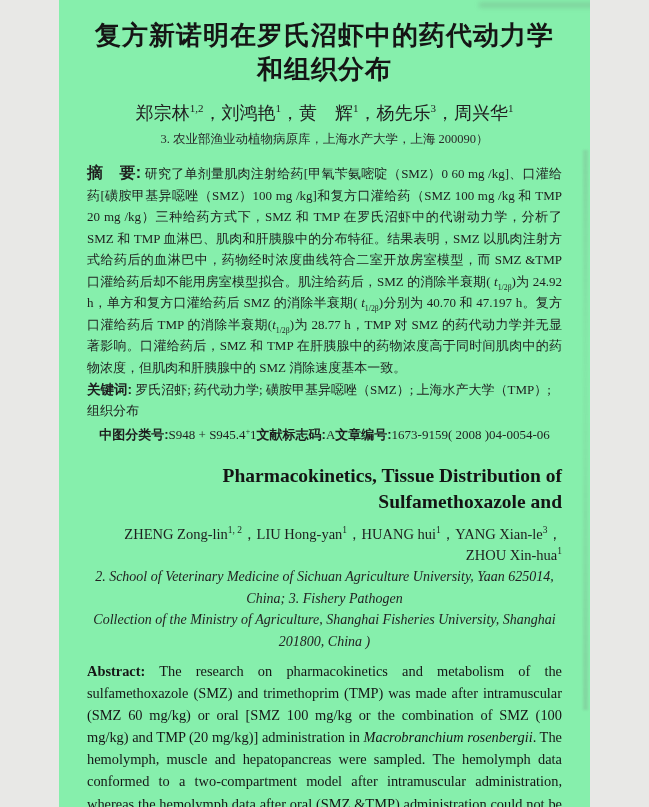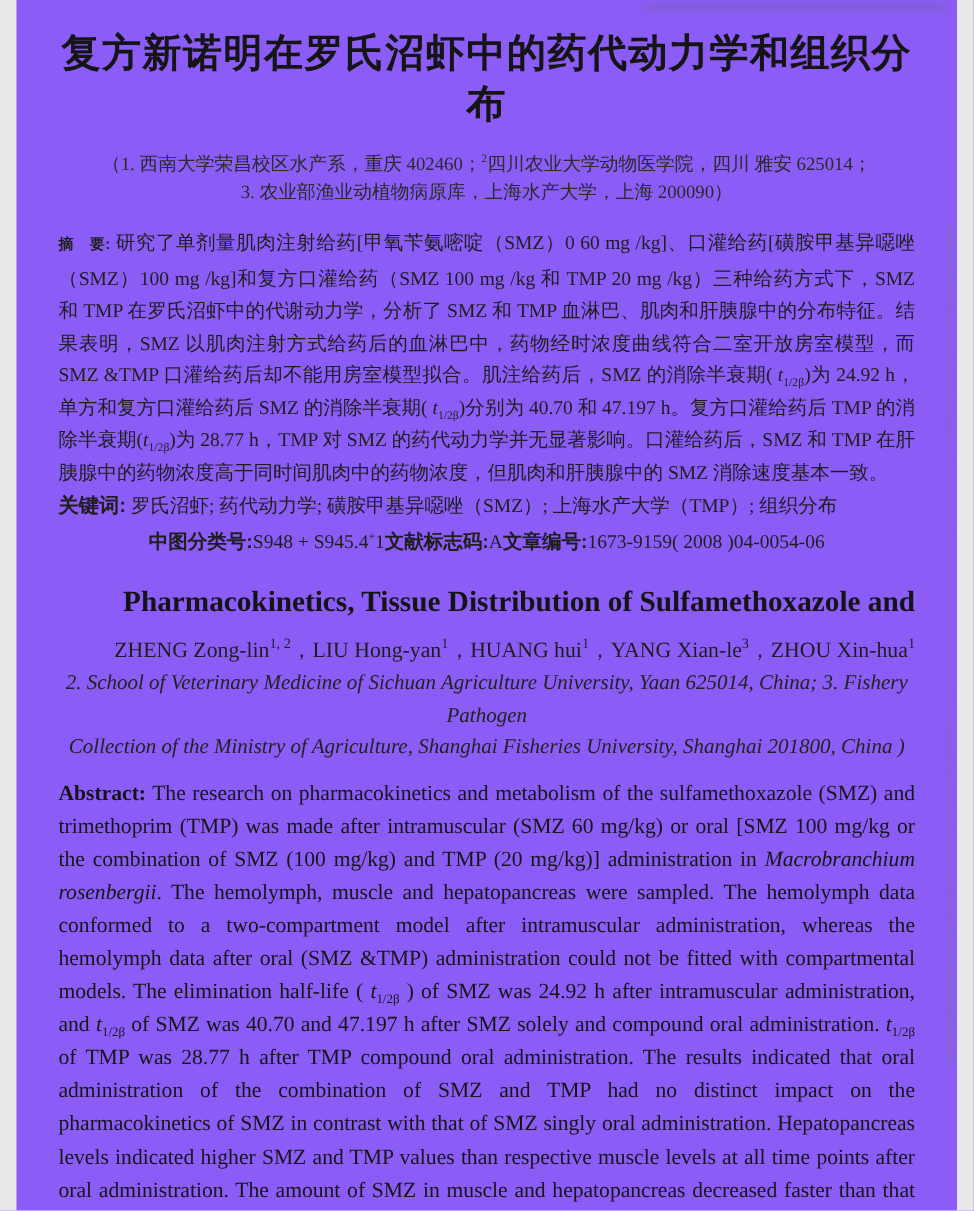--- a/index.html
+++ b/index.html
@@ -1,19 +1,19 @@
 <!DOCTYPE html>
 <html><head>
 <meta charset="utf-8">
 <style>
   html,body{margin:0;padding:0;background:#e8e8e6;}
   body{font-family:"Liberation Serif", serif;color:#1b1b1b;}
   .page{
-    position:relative;width:627px;height:807px;margin:0 auto;
-    background:#8b5cf6;box-sizing:border-box;
+    position:relative;width:531px;height:807px;margin:0 auto;
+    background:#86efac;box-sizing:border-box;
     padding:8px 28px 0 28px;overflow:hidden;
     -webkit-font-smoothing:antialiased;
   }
   
   .scan-streak{position:absolute;right:2px;top:150px;width:5px;height:560px;
     background:linear-gradient(to bottom, rgba(120,120,120,.18), rgba(120,120,120,.05) 40%, rgba(120,120,120,.2));
     filter:blur(1px);pointer-events:none;}
   .scan-smudge{position:absolute;top:2px;left:420px;width:200px;height:6px;
     background:rgba(100,100,100,.18);filter:blur(2px);pointer-events:none;}
 
@@ -26,21 +26,21 @@
   .zh-title{
     font-family:"Liberation Sans", sans-serif;
     font-size:26px;font-weight:700;text-align:center;
     letter-spacing:1px;margin:10px 0 14px 0;line-height:34px;color:#151515;
   }
   .zh-authors{text-align:center;font-size:18px;line-height:26px;margin-bottom:4px;color:#222;}
   .zh-authors sup{font-size:11px;}
   .zh-affil{text-align:center;font-size:12.5px;line-height:19px;color:#2a2a2a;}
 
   .zh-abstract{margin:13px 0 0 0;font-size:13px;line-height:21.5px;text-align:justify;color:#1e1e1e;}
-  .zh-abstract .hei{font-size:10px;}
+  .zh-abstract .hei{font-size:16px;}
   .zh-keywords{margin:1px 0 0 0;font-size:13px;line-height:21px;color:#1e1e1e;}
   .zh-keywords .hei{font-size:13.5px;text-align:right;}
 
   .meta-row{display:flex;justify-content:center;align-items:baseline;
     margin-top:3px;font-size:13px;line-height:21px;color:#1e1e1e;}
   .meta-row .hei{font-size:13px;}
 
   .en-title{font-size:19.5px;font-weight:700;text-align:right;
     margin:18px 0 0 0;line-height:26px;color:#141414;}
   .en-authors{text-align:right;font-size:14.5px;margin-top:9px;line-height:21px;color:#1e1e1e;}
@@ -53,22 +53,22 @@
 </head>
 <body>
 
 <div class="page">
 
   <div class="scan-smudge"></div>
   <div class="scan-streak"></div>
 
   <h1 class="zh-title">复方新诺明在罗氏沼虾中的药代动力学和组织分布</h1>
 
+  <div class="zh-authors">郑宗林<sup>1,2</sup>，刘鸿艳<sup>1</sup>，黄　辉<sup>1</sup>，杨先乐<sup>3</sup>，周兴华<sup>1</sup></div>
 
-  <div class="zh-affil">（1. 西南大学荣昌校区水产系，重庆 402460；<sup>2</sup>四川农业大学动物医学院，四川 雅安 625014；</div>
   <div class="zh-affil">3. 农业部渔业动植物病原库，上海水产大学，上海 200090）</div>
 
   <p class="zh-abstract"><span class="hei">摘　要:</span>
     <span>研究了单剂量肌肉注射给药[甲氧苄氨嘧啶（SMZ）0 60 mg /kg]、口灌给药[磺胺甲基异噁唑（SMZ）100 mg /kg]和复方口灌给药（SMZ 100 mg /kg 和 TMP 20 mg /kg）三种给药方式下，SMZ 和 TMP 在罗氏沼虾中的代谢动力学，分析了 SMZ 和 TMP 血淋巴、肌肉和肝胰腺中的分布特征。结果表明，SMZ 以肌肉注射方式给药后的血淋巴中，药物经时浓度曲线符合二室开放房室模型，而 SMZ &amp;TMP 口灌给药后却不能用房室模型拟合。肌注给药后，SMZ 的消除半衰期( <i>t</i><sub>1/2β</sub>)为 24.92 h，单方和复方口灌给药后 SMZ 的消除半衰期( <i>t</i><sub>1/2β</sub>)分别为 40.70 和 47.197 h。复方口灌给药后 TMP 的消除半衰期(<i>t</i><sub>1/2β</sub>)为 28.77 h，TMP 对 SMZ 的药代动力学并无显著影响。口灌给药后，SMZ 和 TMP 在肝胰腺中的药物浓度高于同时间肌肉中的药物浓度，但肌肉和肝胰腺中的 SMZ 消除速度基本一致。</span></p>
 
   <p class="zh-keywords"><span class="hei">关键词:</span>
     <span>罗氏沼虾; 药代动力学; 磺胺甲基异噁唑（SMZ）; 上海水产大学（TMP）; 组织分布</span></p>
 
   <div class="meta-row">
     <span><span class="hei">中图分类号:</span><span>S948 + S945.4<sup>+</sup>1</span></span>

